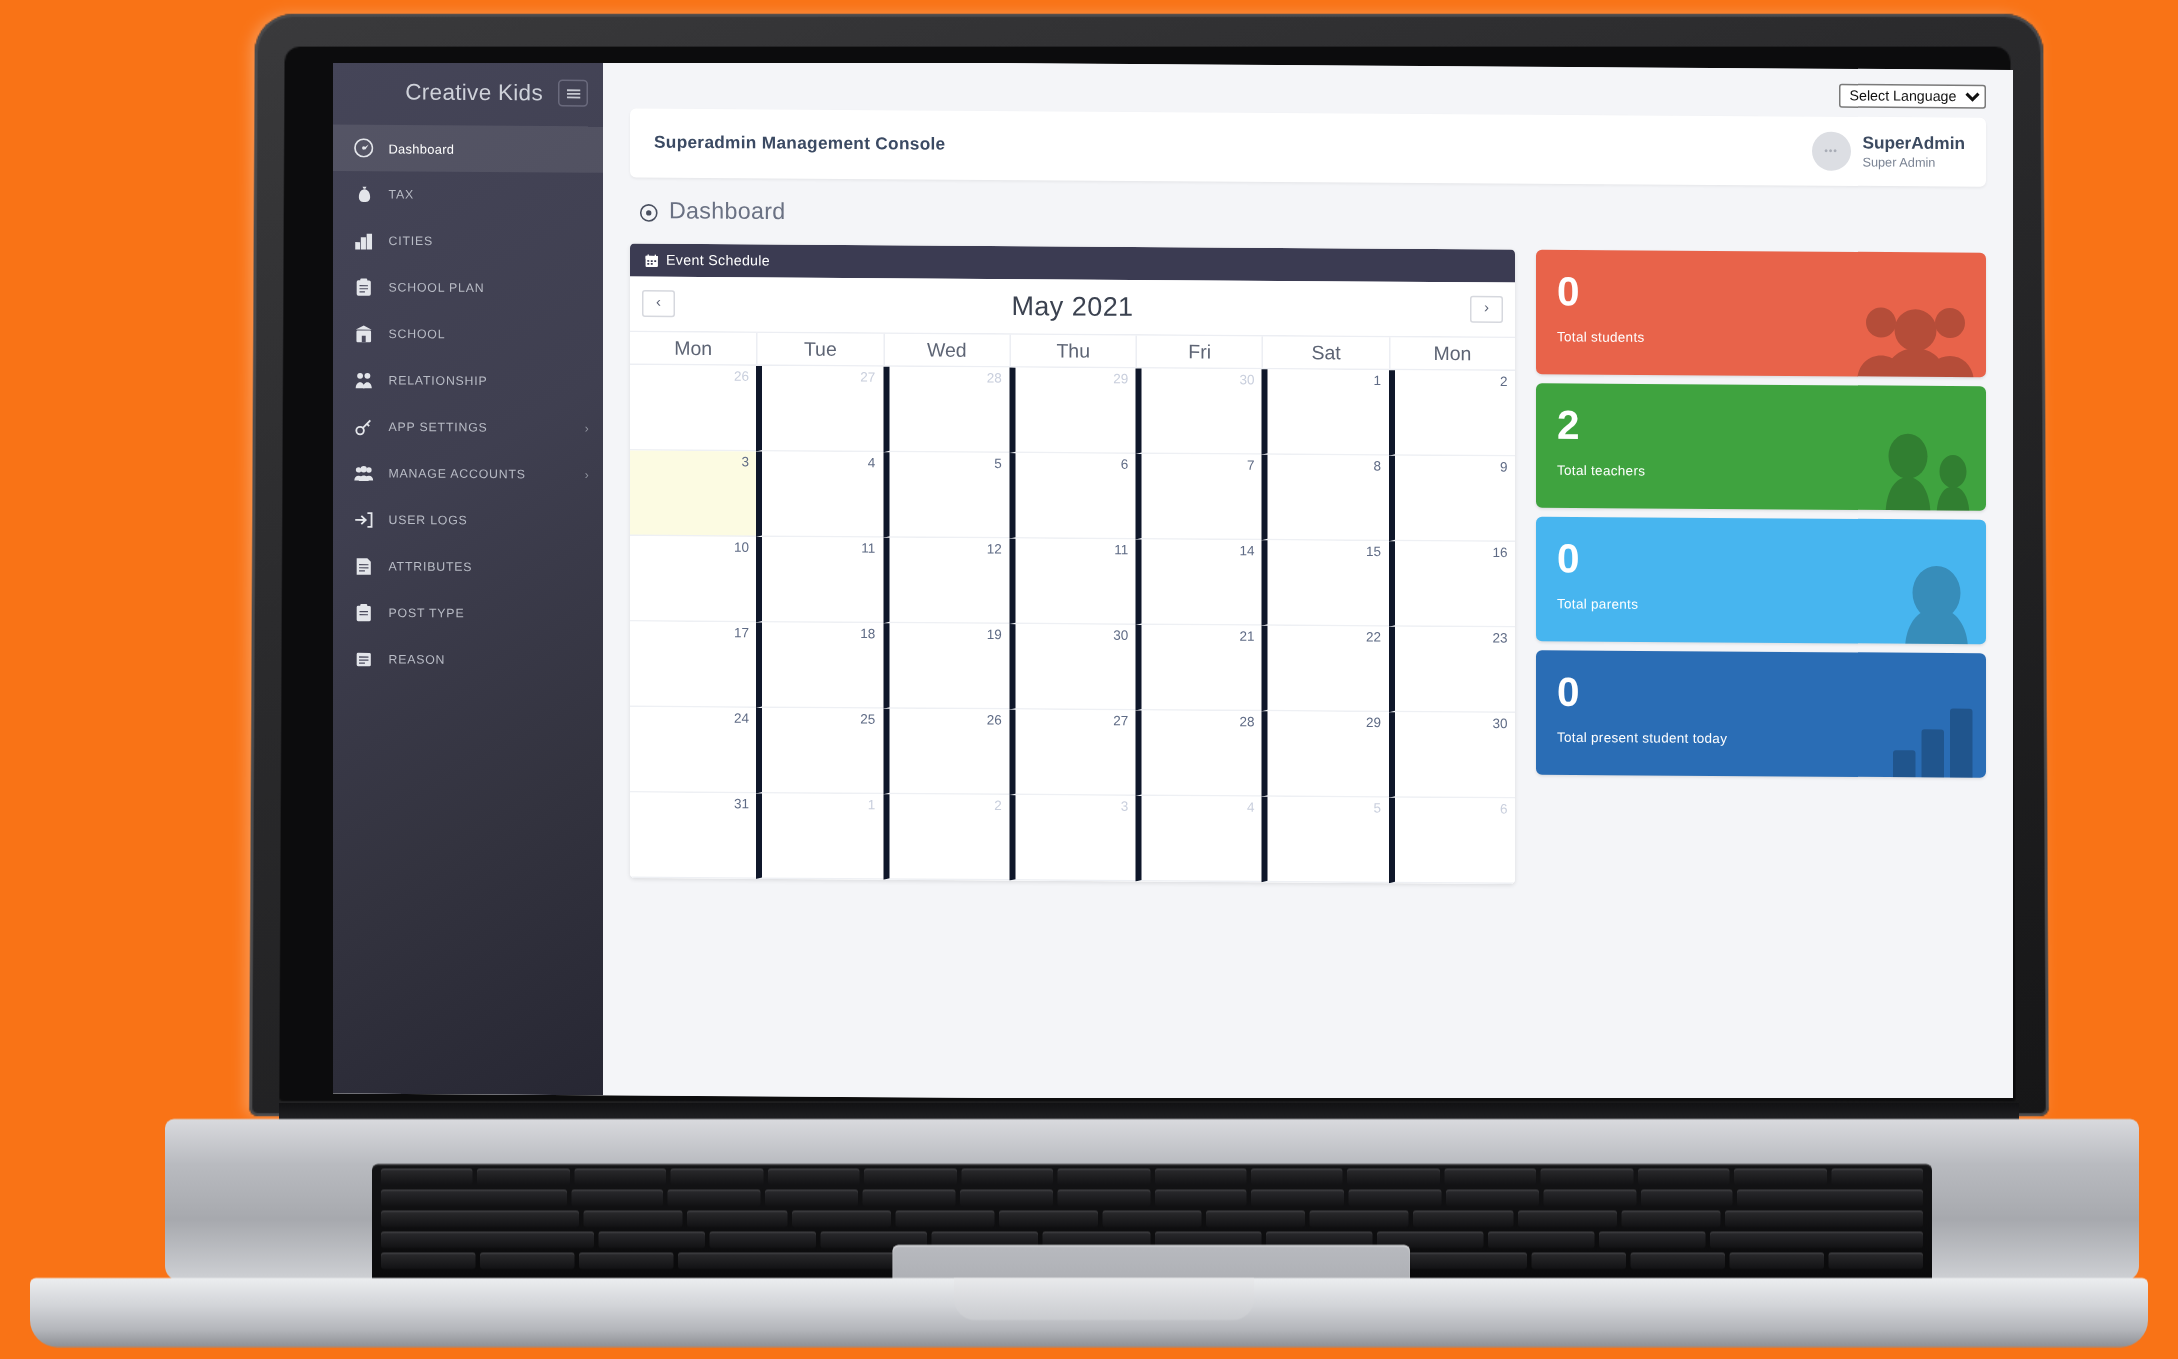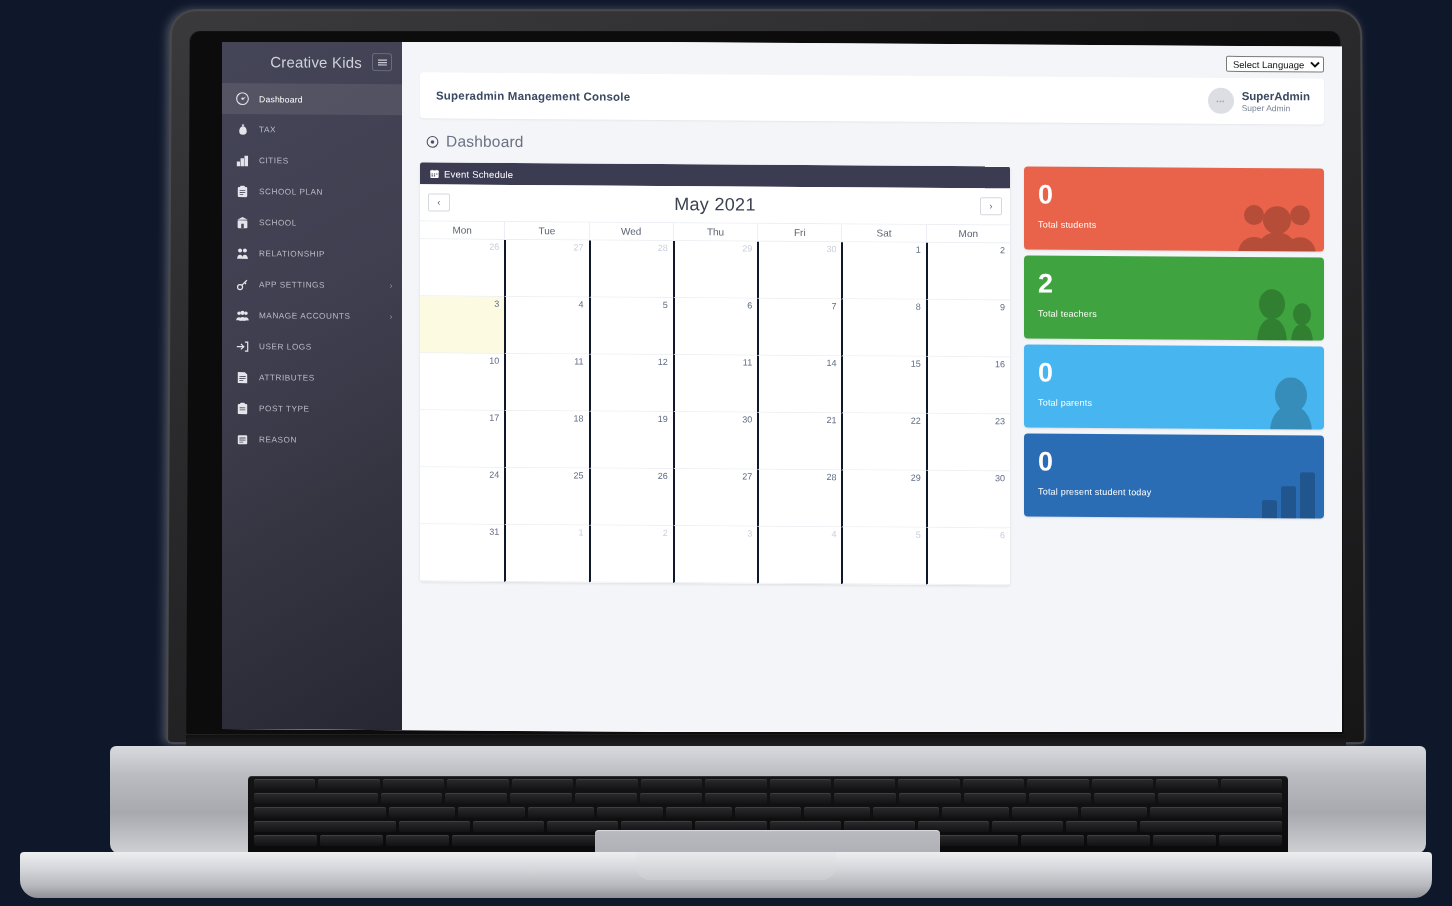--- a/index.html
+++ b/index.html
@@ -4,21 +4,21 @@
 <style>
   * { box-sizing: border-box; margin: 0; padding: 0; }
   html, body {
     width: 1452px; height: 906px;
     background: #000;
     overflow: hidden;
     font-family: "Liberation Sans", sans-serif;
   }
 
   
-  #scene { position: relative; width: 1452px; height: 906px; background: #0f172a; }
+  #scene { position: relative; width: 1452px; height: 906px; background: #f97316; }
 
   #laptop-lid {
     position: absolute;
     left: 168px; top: 8px;
     width: 1196px; height: 735px;
     background: linear-gradient(160deg, #3a3a3c 0%, #2b2b2d 35%, #161617 100%);
     border-radius: 26px 26px 6px 6px;
     box-shadow: 0 0 0 2px #4a4a4c inset, -3px 0 8px rgba(255,255,255,0.25);
     transform: perspective(2400px) rotateX(1.2deg);
   }
@@ -196,29 +196,29 @@
     position: absolute; left: 0; right: 0; text-align: center;
     color: #3b4250; font-size: 18px; letter-spacing: .3px;
     pointer-events: none;
   }
   .cal-dow {
     display: grid; grid-template-columns: repeat(7, 1fr);
     border-top: 1px solid #eceef3;
     border-bottom: 1px solid #eceef3;
   }
   .cal-dow div {
-    text-align: center; font-size: 10px; color: #5d6474;
+    text-align: center; font-size: 13px; color: #5d6474;
     padding: 3px 0;
     border-left: 1px solid #eceef3;
   }
   .cal-dow div:first-child { border-left: 0; }
   .cal-grid { display: grid; grid-template-columns: repeat(7, 1fr); }
   .cal-cell {
     height: 57px;
-    border-left: 2px solid #0f172a;
+    border-left: 4px solid #0f172a;
     border-bottom: 1px solid #eef0f4;
     padding: 2px 5px 0 0;
     text-align: right;
     font-size: 9px;
     color: #5f6b85;
     background: #fff;
   }
   .cal-cell:nth-child(7n+1) { border-left: 0; }
   .cal-cell.other { color: #c9cfdd; }
   .cal-cell.today { background: #fcfbe2; }

